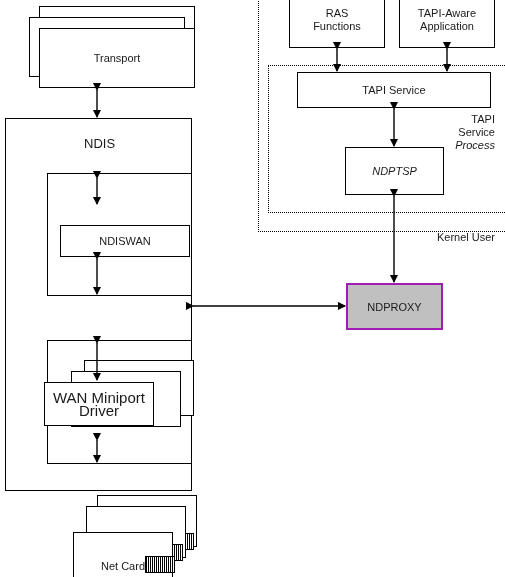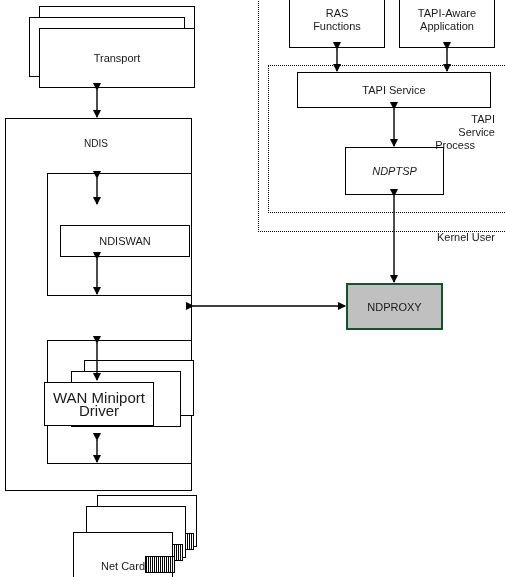--- a/index.html
+++ b/index.html
@@ -35,35 +35,35 @@
     background: #ffffff;
   }
   .container-open {
     position: absolute;
     box-sizing: border-box;
     border: 1px solid #000000;
     background: transparent;
   }
   .label-text {
     position: absolute;
-    font-size: 10px;
+    font-size: 13px;
     line-height: 13px;
     color: #1a1a1a;
     white-space: pre;
   }
   .dotted-box {
     position: absolute;
     box-sizing: border-box;
     border: 1px dotted #000000;
     background: transparent;
   }
   .ndproxy {
     position: absolute;
     box-sizing: border-box;
-    border: 2px solid #14532d;
+    border: 2px solid #a21caf;
     background: #c0c0c0;
     display: flex;
     align-items: center;
     justify-content: center;
     font-size: 11px;
     color: #1a1a1a;
   }
   svg.overlay {
     position: absolute;
     left: 0;
@@ -150,21 +150,21 @@
   <div class="box" style="left:297px; top:72px; width:194px; height:36px;align-items:center;">
     <span>TAPI Service</span>
   </div>
 
   <div class="box" style="left:345px; top:147px; width:99px; height:48px;font-style:italic;">
     <span>NDPTSP</span>
   </div>
 
   <span class="mode-label" style="left:400px; top:113px; width:95px;">TAPI</span>
   <span class="mode-label" style="left:400px; top:126px; width:95px;text-align:right;">Service</span>
-  <span class="mode-label" style="left:380px; top:139px; width:95px;">Process</span>
+  <span class="mode-label" style="left:400px; top:139px; width:95px;font-style:italic;">Process</span>
 
   <span class="mode-label" style="left:395px; top:231px; width:100px;">Kernel User</span>
 
   <div class="ndproxy" style="left:346px; top:283px; width:97px; height:47px;">
     <span>NDPROXY</span>
   </div>
 
   <svg class="overlay" viewBox="0 0 505 577" xmlns="http://www.w3.org/2000/svg">
     <defs>
       <marker id="ah" markerWidth="9" markerHeight="9" refX="5.2" refY="3" orient="auto" markerUnits="strokeWidth">

